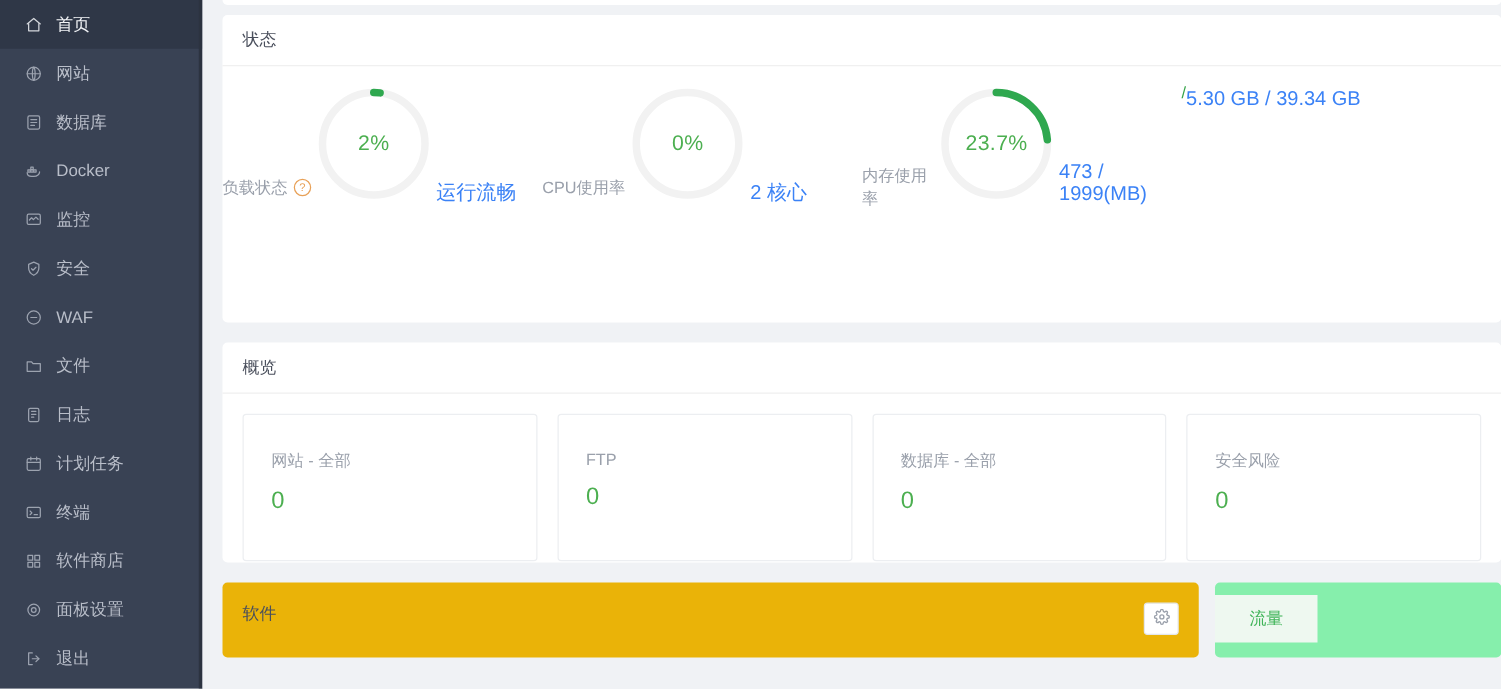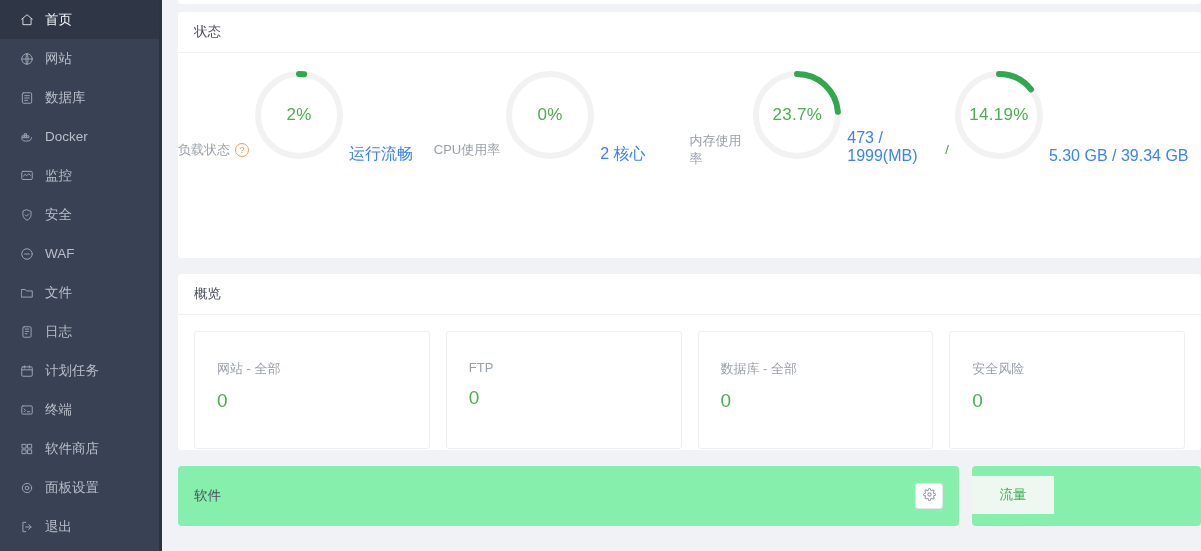--- a/index.html
+++ b/index.html
@@ -127,23 +127,23 @@
 
   
   .bottom-row {
     margin-top: 16px;
     display: flex;
     gap: 13px;
     height: 60px;
   }
   .soft-card {
     width: 781px; flex: 0 0 781px;
-    background: #86efac; border-radius: 4px;
-    display: flex; align-items: center; justify-content: space-between;
-    padding: 0 16px;
+    background: #eab308; border-radius: 4px;
+    display: flex; align-items: flex-start; justify-content: space-between;
+    padding: 16px 16px;
     height: 60px;
   }
   .gear-btn {
     width: 28px; height: 26px;
     border: 1px solid #e4e7ec; border-radius: 3px;
     display: flex; align-items: center; justify-content: center;
     cursor: pointer; background: #fff;
   }
   .gear-btn svg { width: 13px; height: 13px; }
   .chart-card {
@@ -352,27 +352,20 @@
                 <circle cx="50" cy="50" r="41" fill="none" stroke="#2fa84f" stroke-width="6" stroke-linecap="round" stroke-dasharray="61.05371162986403 196.55688596449897" transform="rotate(-90 50 50)"></circle>
               </svg>
               <div class="ring-val">23.7%</div>
             </div>
             <div class="gauge-sub">473 / 1999(MB)</div>
           </div>
           <div class="gauge">
             <div class="gauge-label green">
               <span>/</span>
             </div>
-            <div class="ring-wrap">
-              <svg viewBox="0 0 100 100">
-                <circle cx="50" cy="50" r="41" fill="none" stroke="#f2f2f2" stroke-width="6"></circle>
-                <circle cx="50" cy="50" r="41" fill="none" stroke="#2fa84f" stroke-width="6" stroke-linecap="round" stroke-dasharray="36.55494379864011 221.0556537957229" transform="rotate(-90 50 50)"></circle>
-              </svg>
-              <div class="ring-val">14.19%</div>
-            </div>
             <div class="gauge-sub">5.30 GB / 39.34 GB</div>
           </div>
         </div>
     </section>
 
     <section class="card overview-card">
       <div class="card-head">
         <span class="card-title">概览</span>
       </div>
       <div class="ov-body" id="ov-body">

